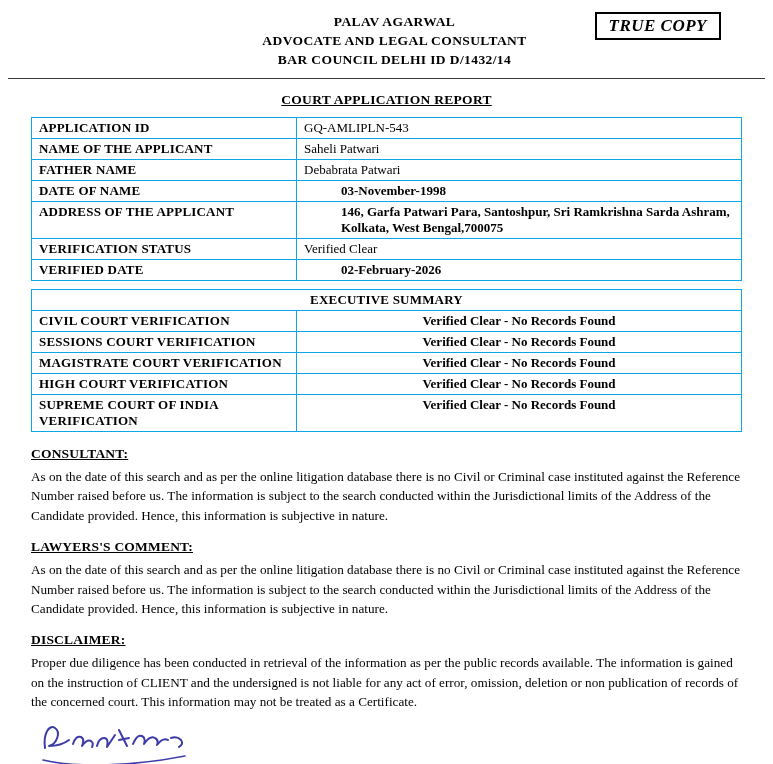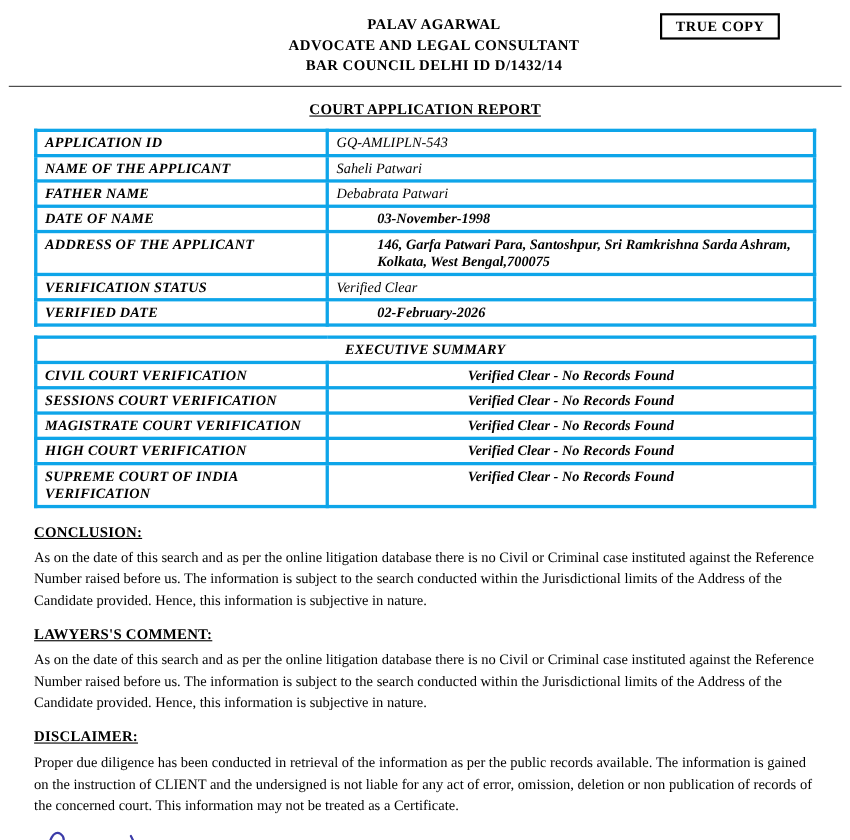--- a/index.html
+++ b/index.html
@@ -9,25 +9,26 @@
     height: 764px;
     background: #ffffff;
     color: #000000;
     font-family: "Liberation Serif", serif;
     position: relative;
     overflow: hidden;
   }
   .stamp {
     position: absolute;
     top: 12px;
-    right: 64px;
+    right: 52px;
     border: 2px solid #000;
     padding: 2px 12px;
     font-weight: bold;
-    font-size: 13px;
+    font-style: italic;
+    font-size: 17px;
     letter-spacing: 0.5px;
   }
   .letterhead {
     padding-top: 12px;
     text-align: center;
     font-weight: bold;
     font-size: 13.5px;
     line-height: 19px;
     letter-spacing: 0.4px;
     margin-left: 16px;
@@ -44,25 +45,24 @@
     font-size: 13.5px;
     letter-spacing: 0.3px;
     margin: 13px 0 9px 0;
   }
   .content { margin: 0 31px; }
   table {
     width: 100%;
     border-collapse: collapse;
   }
   td, th {
-    border: 3px solid #0ea5e9;
+    border: 1px solid #0ea5e9;
     font-size: 13px;
     padding: 2px 7px;
     vertical-align: top;
-    font-style: italic;
   }
   .info-table td.label {
     width: 265px;
     font-weight: bold;
     letter-spacing: 0.2px;
   }
   .info-table td.value { font-weight: normal; }
   .info-table td.value.emph { font-weight: bold; padding-left: 44px; }
   .summary-table { margin-top: 8px; }
   .summary-table th {
@@ -174,21 +174,21 @@
           <td class="value">Verified Clear - No Records Found</td>
         </tr>
         <tr>
           <td class="label">SUPREME COURT OF INDIA VERIFICATION</td>
           <td class="value">Verified Clear - No Records Found</td>
         </tr>
       </tbody>
     </table>
 
     <div class="section">
-      <div class="section-heading">CONCLUSION:</div>
+      <div class="section-heading">CONSULTANT:</div>
       <p class="section-body">As on the date of this search and as per the online litigation database there is no Civil or Criminal case instituted against the Reference Number raised before us. The information is subject to the search conducted within the Jurisdictional limits of the Address of the Candidate provided. Hence, this information is subjective in nature.</p>
     </div>
 
     <div class="section">
       <div class="section-heading">LAWYERS'S COMMENT:</div>
       <p class="section-body">As on the date of this search and as per the online litigation database there is no Civil or Criminal case instituted against the Reference Number raised before us. The information is subject to the search conducted within the Jurisdictional limits of the Address of the Candidate provided. Hence, this information is subjective in nature.</p>
     </div>
 
     <div class="section">
       <div class="section-heading">DISCLAIMER:</div>

